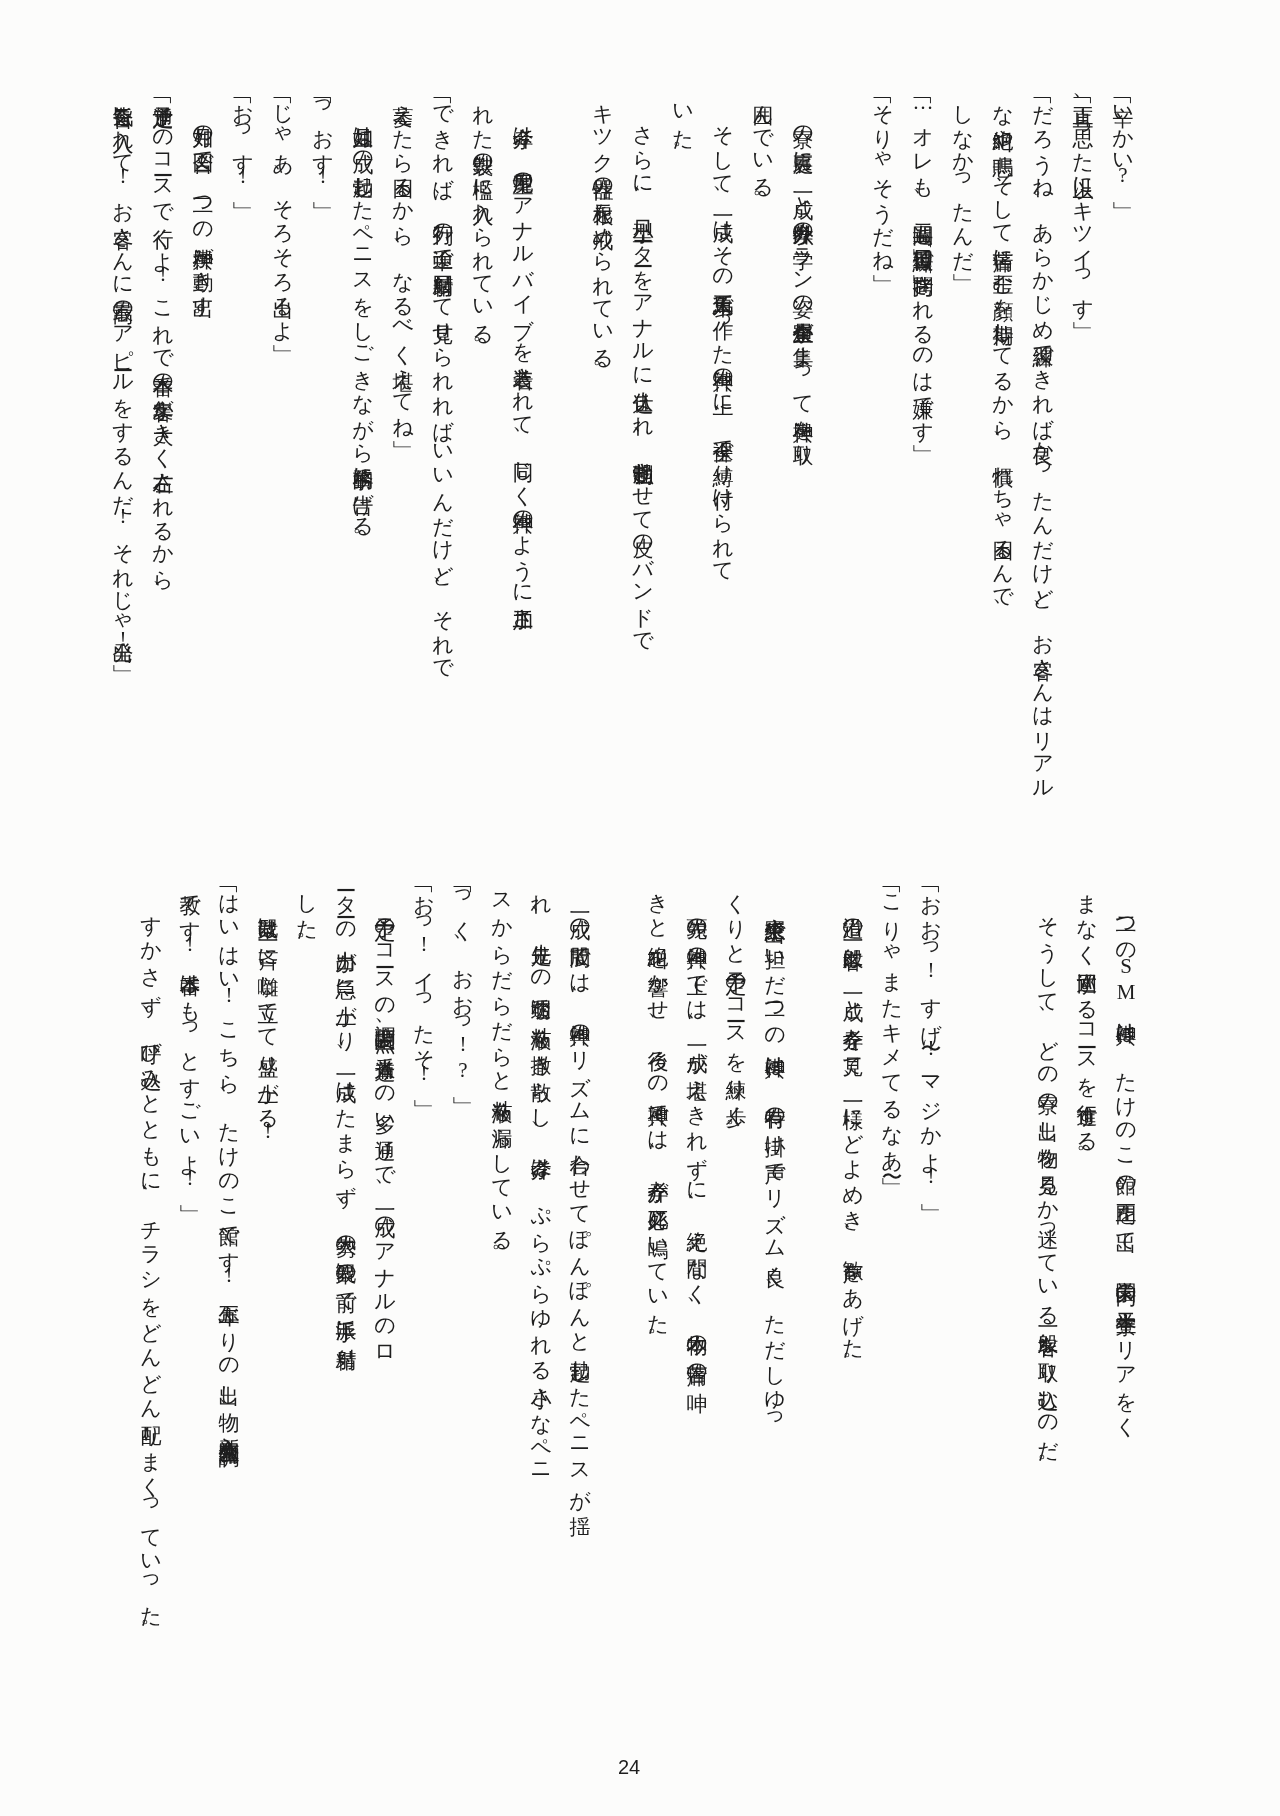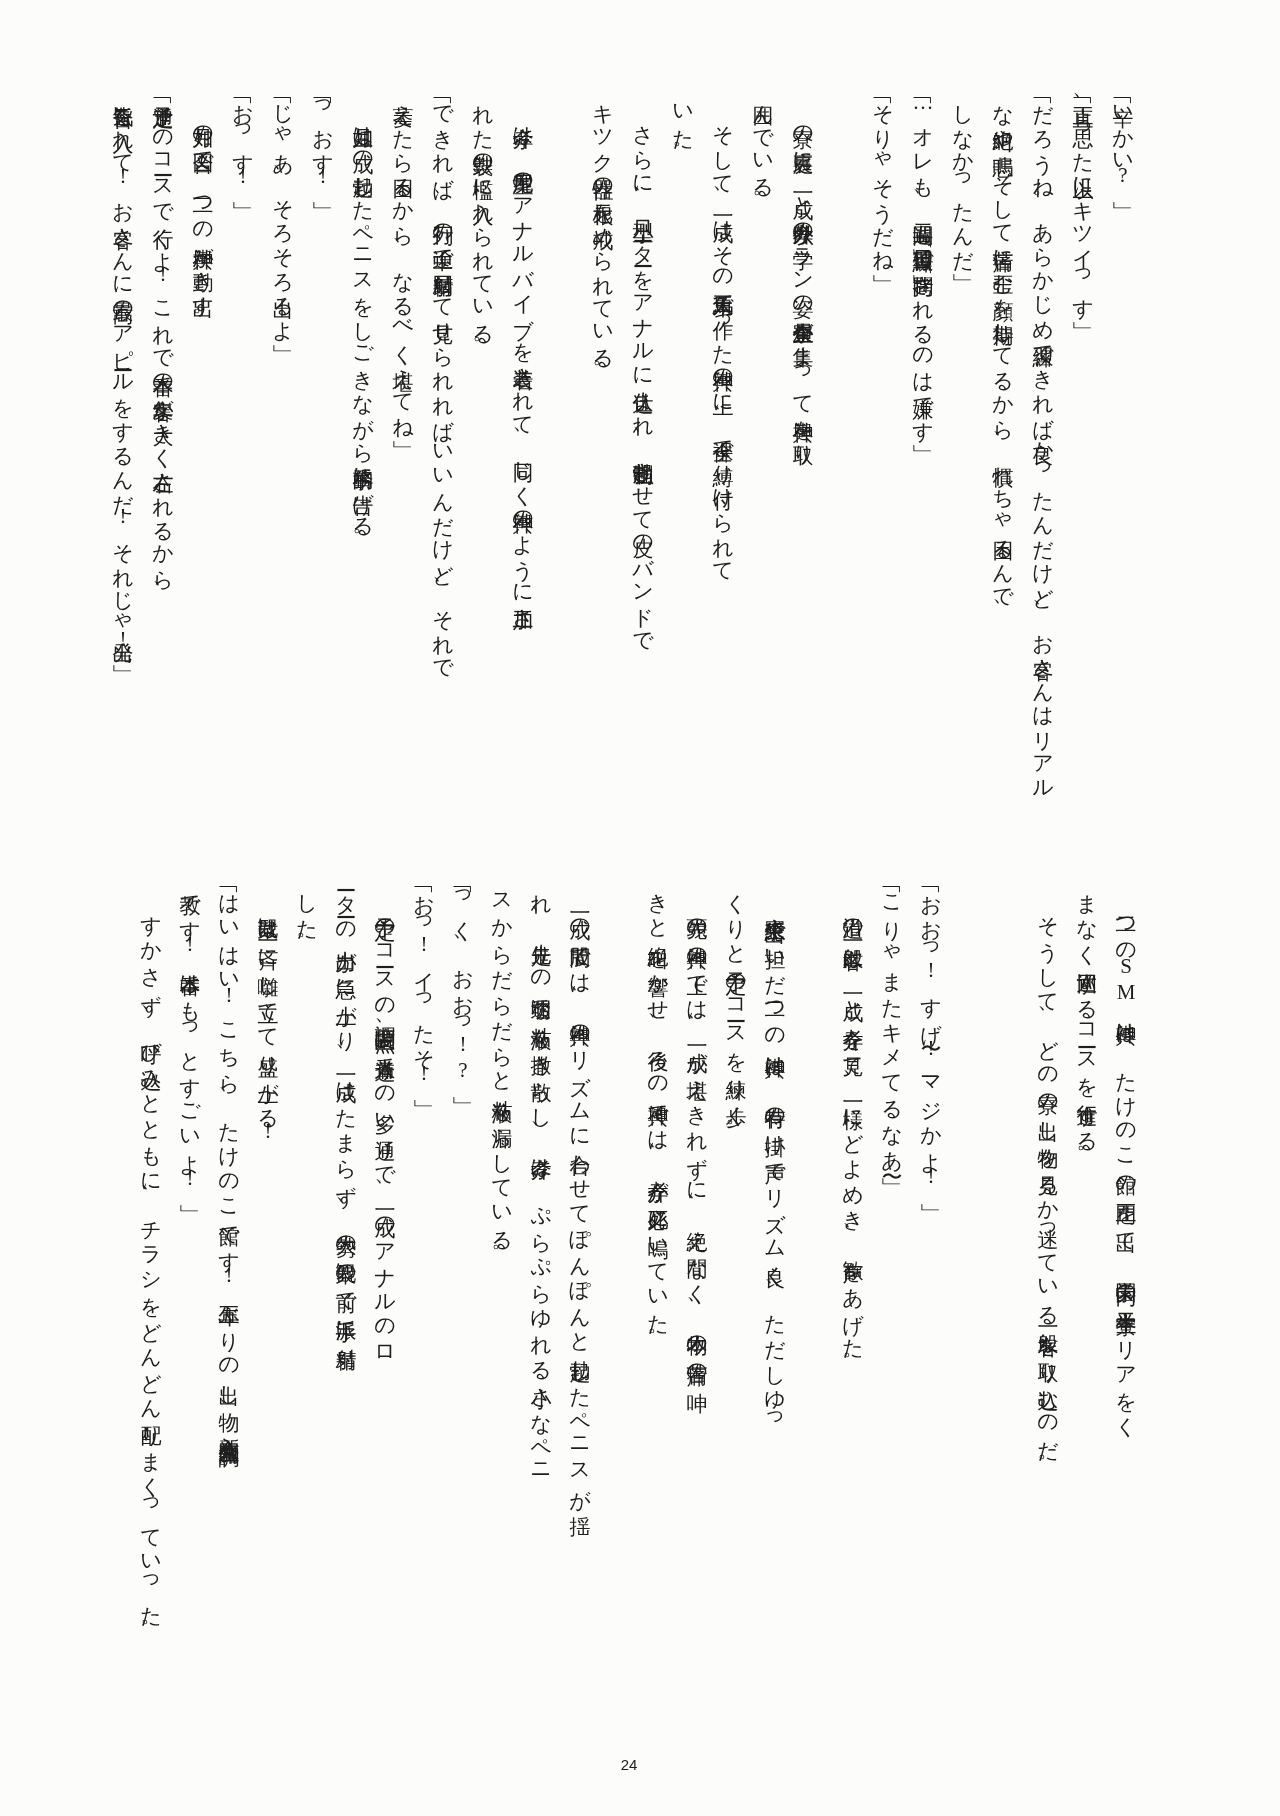--- a/index.html
+++ b/index.html
@@ -27,21 +27,21 @@
   }
   #top-block   { top: 90px;  right: 137px; height: 742px; }
   #top-block p { line-height: 40px; letter-spacing: 0.3px; }
   #bottom-block   { top: 879px; right: 135px; height: 788px; }
   #bottom-block p { line-height: 39px; letter-spacing: 1.6px; }
   .page-number {
     position: absolute;
     top: 1756px; left: 605px; width: 48px;
     text-align: center;
     font-family: "Liberation Sans", "DejaVu Sans", sans-serif;
-    font-size: 15px;
+    font-size: 20px;
     color: var(--ink);
   }
 </style>
 </head>
 <body>
 
 <div id="top-block" class="vblock">
     <p>「辛いかい?」</p>
     <p>「正直、思った以上にキツイっす」</p>
     <p>「だろうね。あらかじめ練習できれば良かったんだけど、お客さんはリアル</p>

